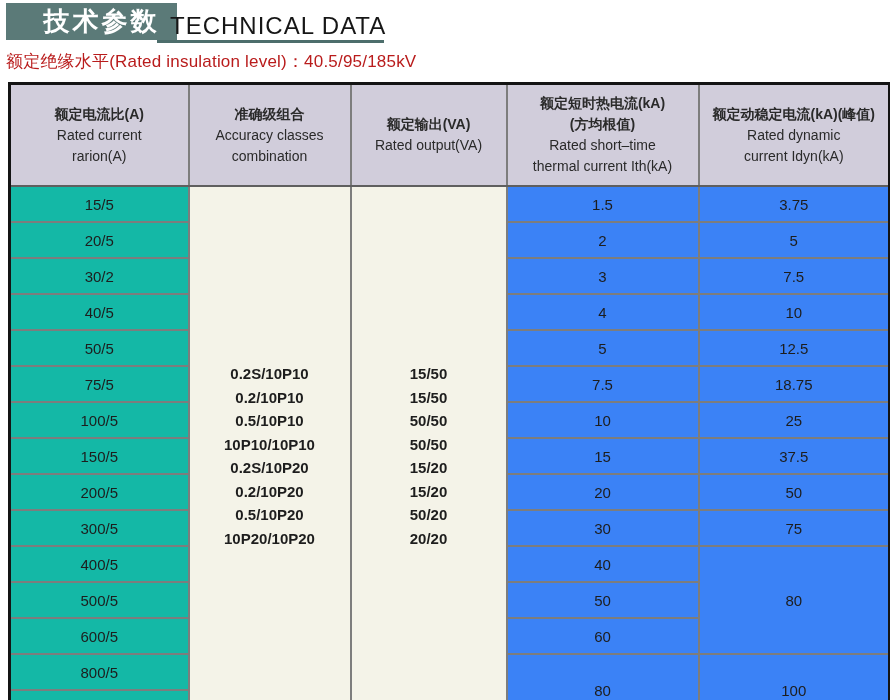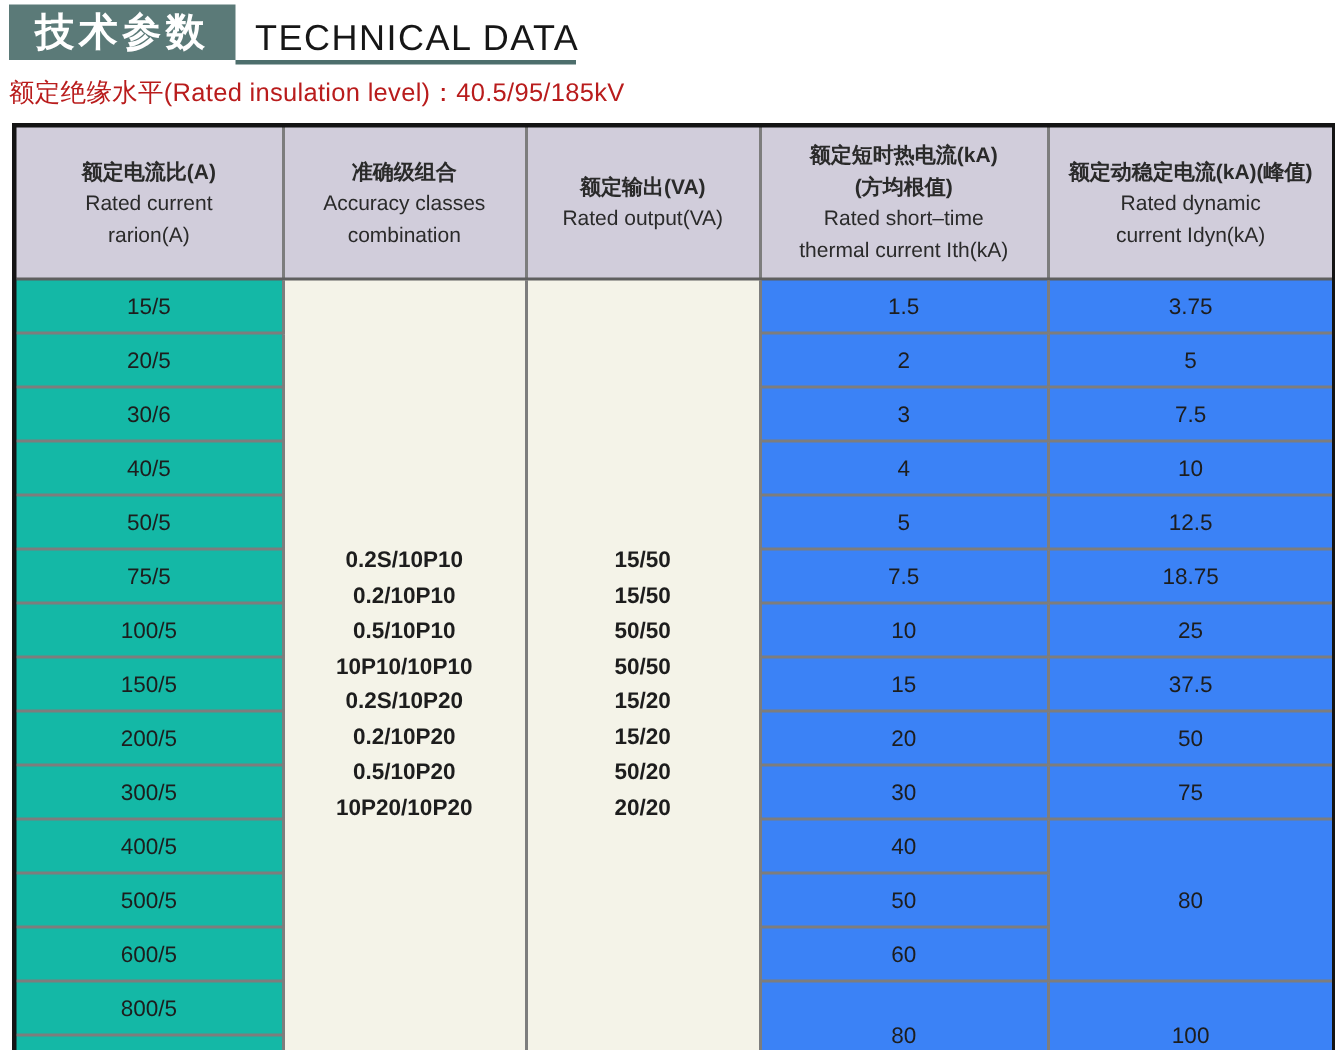--- a/index.html
+++ b/index.html
@@ -4,21 +4,21 @@
 <style>
   html,body{margin:0;padding:0;}
   body{
     width:890px;height:700px;position:relative;background:#ffffff;
     font-family:"Liberation Sans","DejaVu Sans",sans-serif;color:#222;
     overflow:hidden;
   }
   
   .title-block{
     position:absolute;left:6px;top:3px;width:151px;height:37px;
-    background:#5b7a78;display:flex;align-items:center;justify-content:center;
+    background:#5b7a78;display:flex;align-items:center;justify-content:center;padding-left:20px;
   }
   .title-zh{color:#ffffff;font-weight:bold;font-size:26px;letter-spacing:3px;}
   .title-en{
     position:absolute;left:170px;top:12px;font-size:24px;color:#161616;
     letter-spacing:1px;font-weight:500;
   }
   .title-underline{
     position:absolute;left:157px;top:40px;width:227px;height:3px;background:#4d6e6c;
   }
   .subtitle{
@@ -114,21 +114,21 @@
     </td>
     <td class="val">1.5</td>
     <td class="val">3.75</td>
   </tr>
   <tr>
     <td class="ratio">20/5</td>
     <td class="val">2</td>
     <td class="val">5</td>
   </tr>
   <tr>
-    <td class="ratio">30/6</td>
+    <td class="ratio">30/2</td>
     <td class="val">3</td>
     <td class="val">7.5</td>
   </tr>
   <tr>
     <td class="ratio">40/5</td>
     <td class="val">4</td>
     <td class="val">10</td>
   </tr>
   <tr>
     <td class="ratio">50/5</td>

